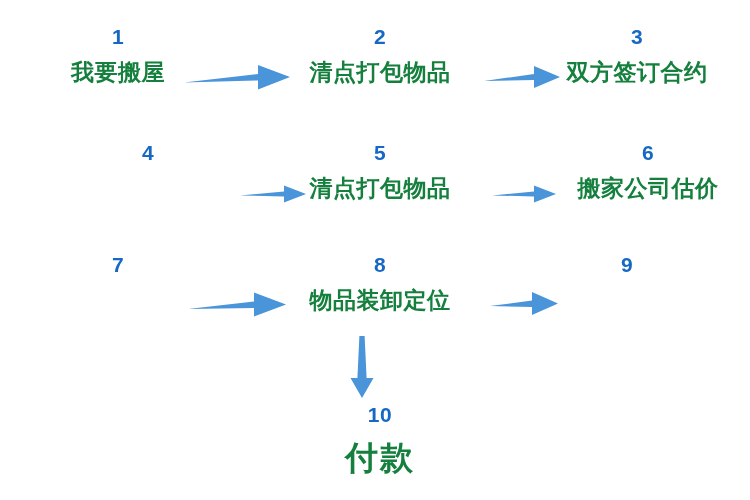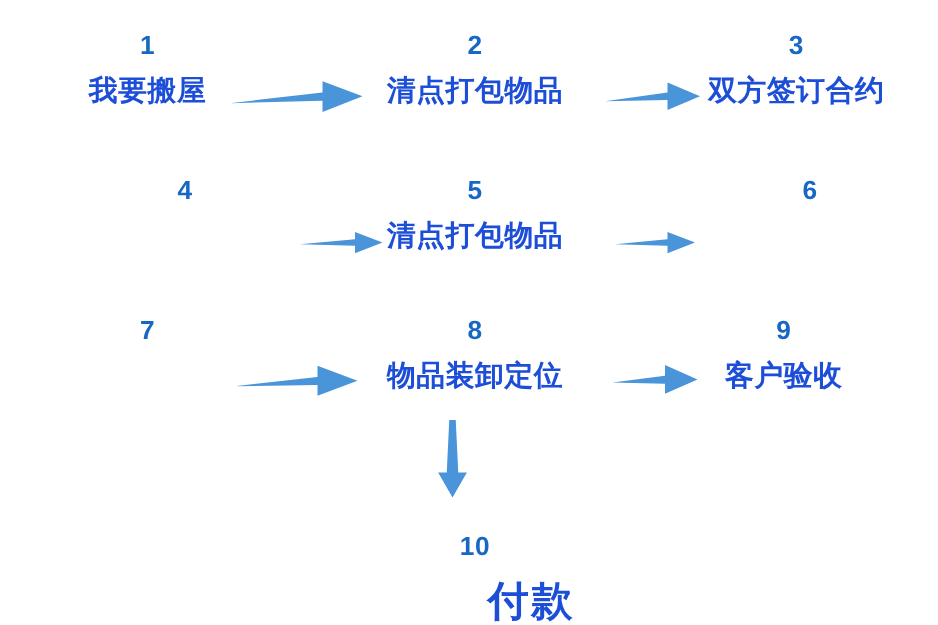--- a/index.html
+++ b/index.html
@@ -23,30 +23,29 @@
   .step-num {
     font-size: 21px;
     font-weight: bold;
     color: #1668c4;
     line-height: 1;
     letter-spacing: 0.5px;
   }
   .step-label {
     font-size: 23px;
     font-weight: bold;
-    color: #1d4ed8;
+    color: #15803d;
     line-height: 1;
     margin-top: 14px;
     letter-spacing: 0.5px;
   }
   .step.final .step-label {
     font-size: 33px;
     margin-top: 16px;
     letter-spacing: 2px;
-    text-align: right;
   }
   .arrow {
     position: absolute;
   }
   .arrow svg { display: block; }
 </style>
 </head>
 <body>
 
 <div id="canvas">
@@ -94,20 +93,21 @@
   </div>
 
   <div class="arrow" style="left:492px; top:184px; width:64px; height:20px;">
     <svg width="64" height="20" viewBox="0 0 64 20" aria-hidden="true">
       <polygon points="0,11.4 42,7.4 42,1.5 64,10.0 42,18.5 42,12.6" fill="#4a94d9"></polygon>
     </svg>
   </div>
 
   <div class="step" style="left:558px; top:142px; width:180px;">
     <div class="step-num">6</div>
+    <div class="step-label">搬家公司估价</div>
   </div>
 
   <div class="step" style="left:58px; top:254px; width:120px;">
     <div class="step-num">7</div>
   </div>
 
   <div class="arrow" style="left:188px; top:290px; width:98px; height:30px;">
     <svg width="98" height="30" viewBox="0 0 98 30" aria-hidden="true">
       <polygon points="0,19.0 66,11.5 66,2.5 98,14.5 66,26.5 66,18.0" fill="#4a94d9"></polygon>
     </svg>
@@ -119,27 +119,26 @@
   </div>
 
   <div class="arrow" style="left:490px; top:290px; width:68px; height:26px;">
     <svg width="68" height="26" viewBox="0 0 68 26" aria-hidden="true">
       <polygon points="0,16.0 42,10.5 42,2.0 68,13.5 42,25.0 42,17.0" fill="#4a94d9"></polygon>
     </svg>
   </div>
 
   <div class="step" style="left:562px; top:254px; width:130px;">
     <div class="step-num">9</div>
-    <div class="step-label">客户验收</div>
   </div>
 
   <div class="arrow" style="left:340px; top:336px; width:44px; height:62px;">
     <svg width="44" height="62" viewBox="0 0 44 62" aria-hidden="true">
       <polygon points="19.4,0 24.6,0 26.6,42 33.5,42 22.0,62 10.5,42 17.4,42" fill="#4a94d9"></polygon>
     </svg>
   </div>
 
-  <div class="step final" style="left:300px; top:404px; width:160px;margin-top:23px;">
+  <div class="step final" style="left:300px; top:404px; width:160px;">
     <div class="step-num">10</div>
     <div class="step-label">付款</div>
   </div>
 
 </div>
 
 </body></html>

